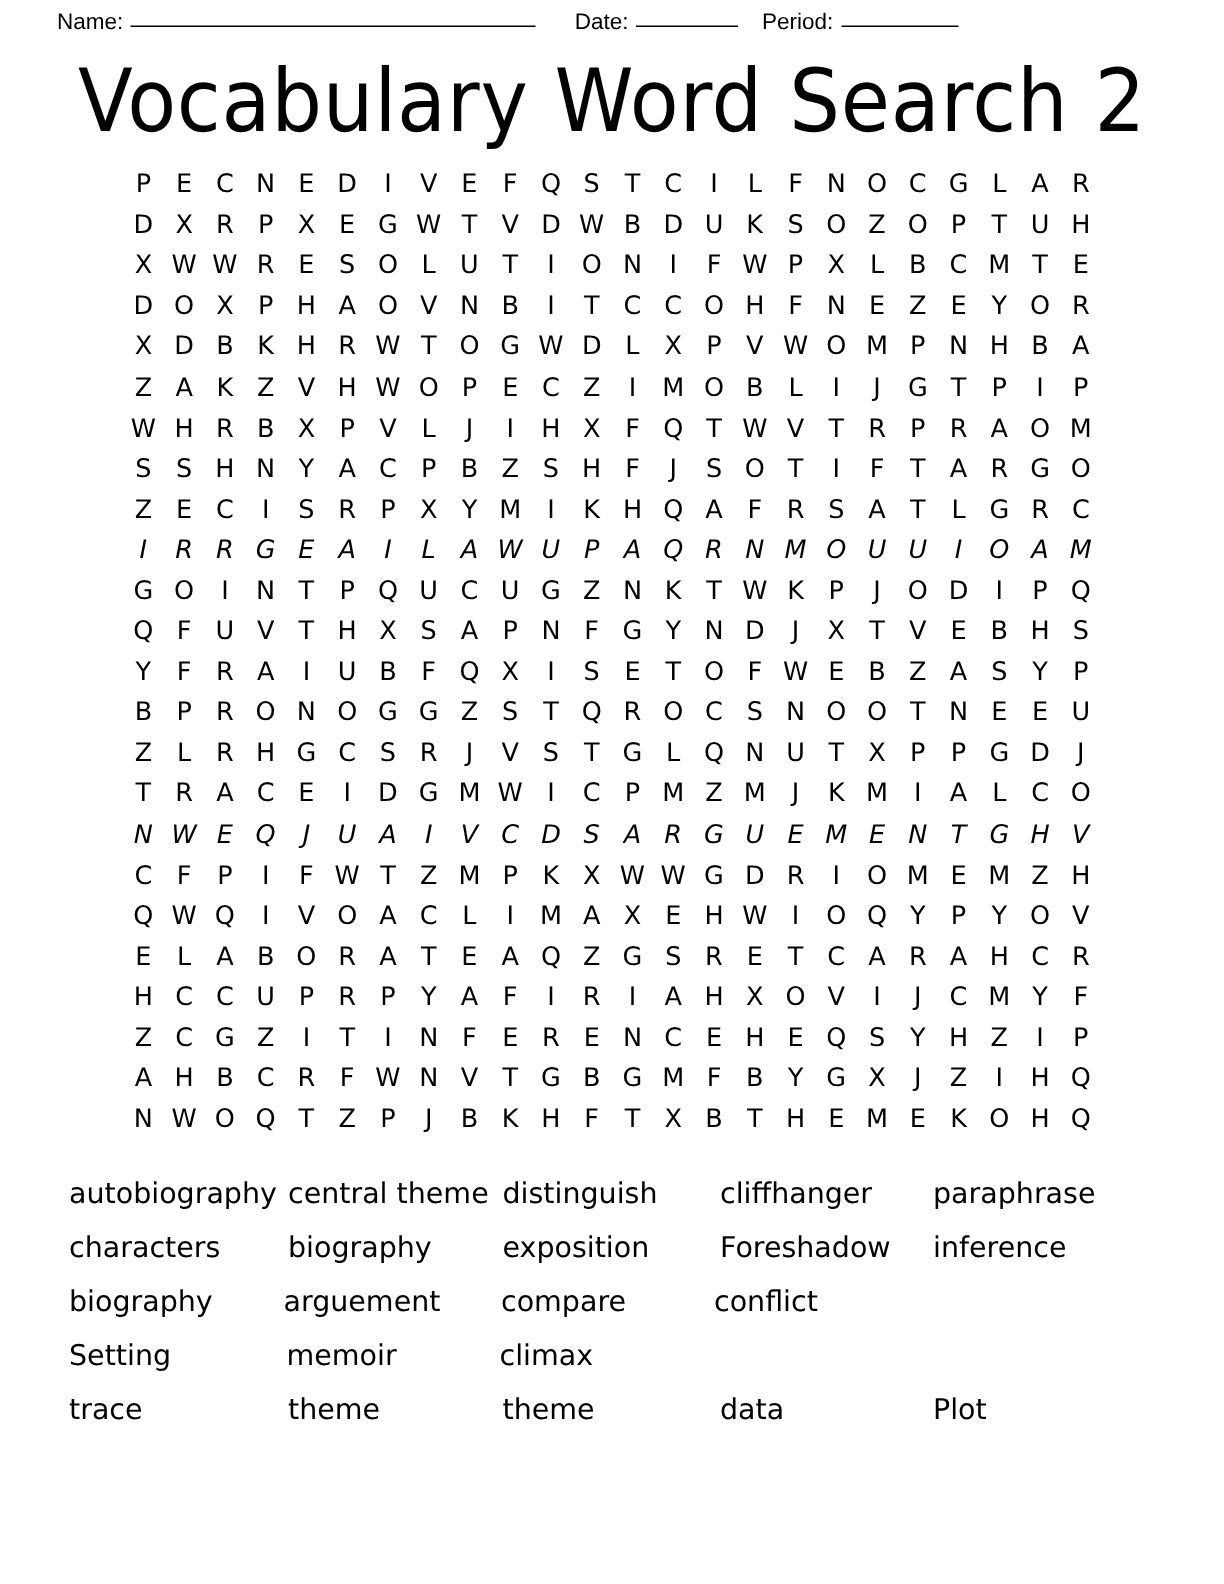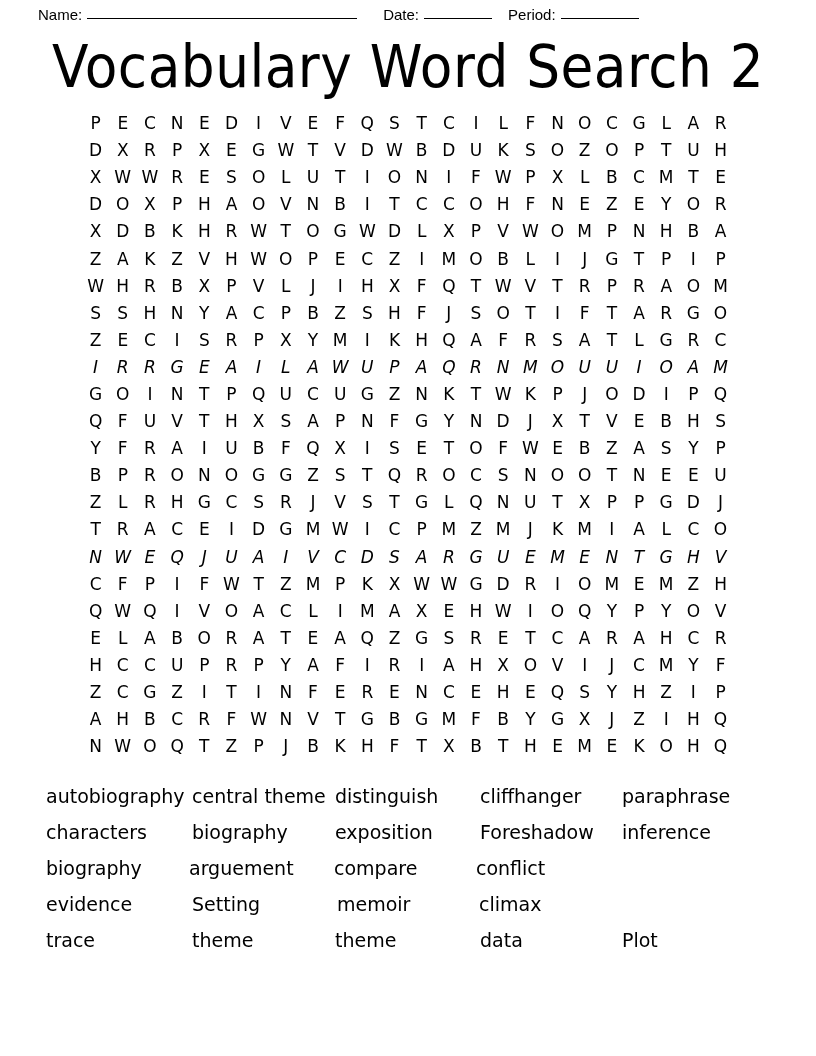--- a/index.html
+++ b/index.html
@@ -775,21 +775,20 @@
       <span class="wl-word wl-c3">Foreshadow</span>
       <span class="wl-word wl-c4">inference</span>
     </div>
     <div class="wl-row">
       <span class="wl-word wl-c1">biography</span>
       <span class="wl-word wl-c2">arguement</span>
       <span class="wl-word wl-c3">compare</span>
       <span class="wl-word wl-c4">conflict</span>
     </div>
     <div class="wl-row">
-      <span class="wl-word wl-c0">evidence</span>
       <span class="wl-word wl-c2">Setting</span>
       <span class="wl-word wl-c3">memoir</span>
       <span class="wl-word wl-c4">climax</span>
     </div>
     <div class="wl-row">
       <span class="wl-word wl-c0">trace</span>
       <span class="wl-word wl-c1">theme</span>
       <span class="wl-word wl-c2">theme</span>
       <span class="wl-word wl-c3">data</span>
       <span class="wl-word wl-c4">Plot</span>

